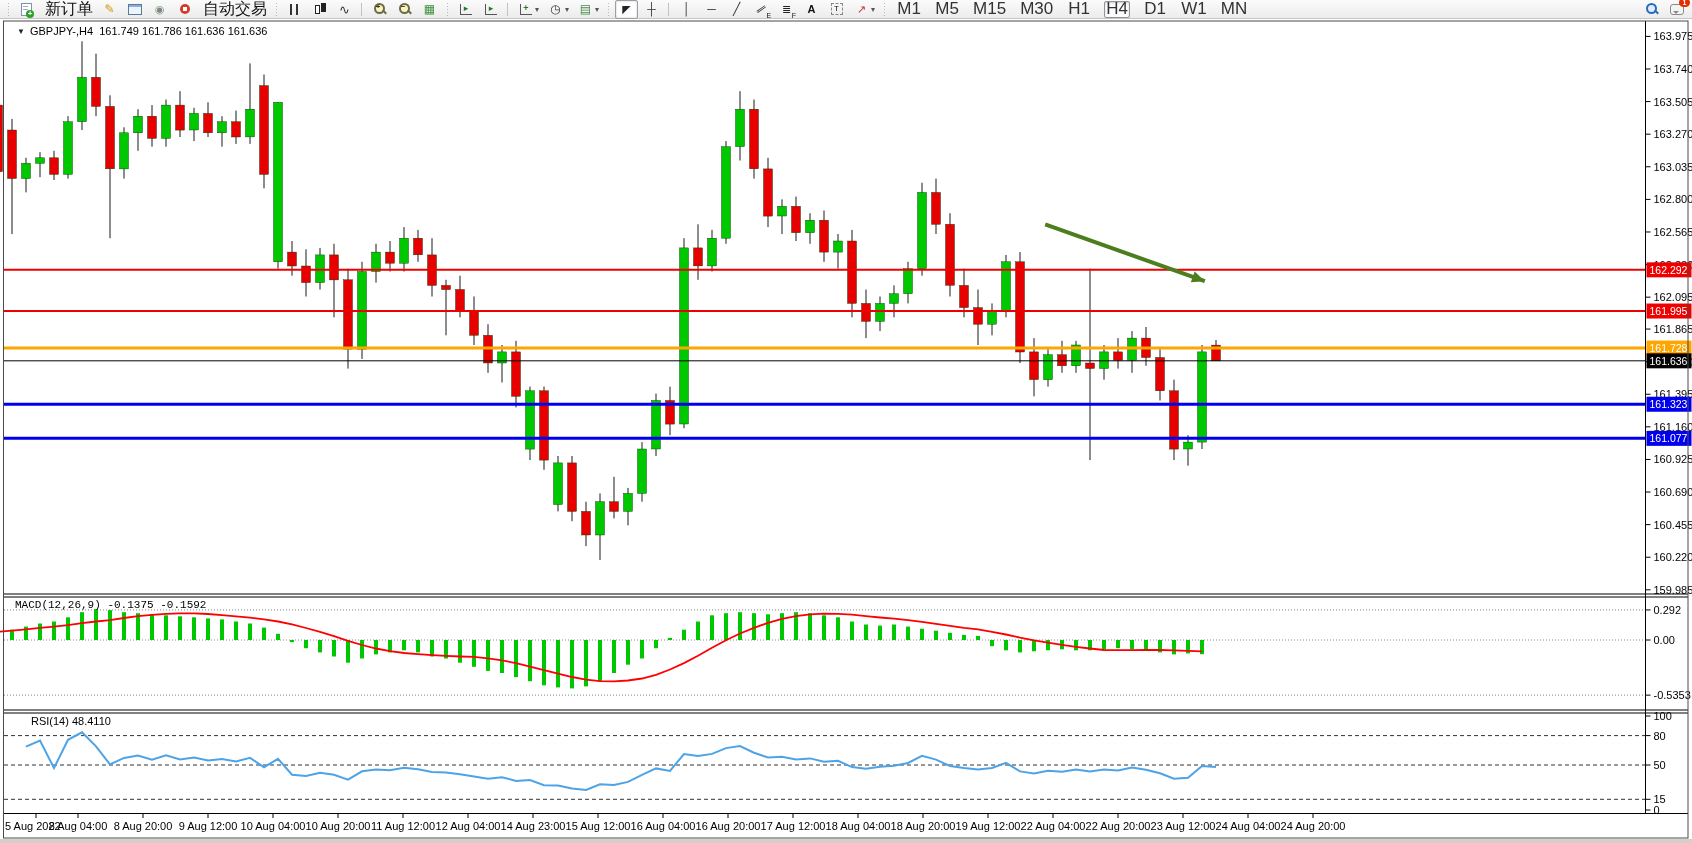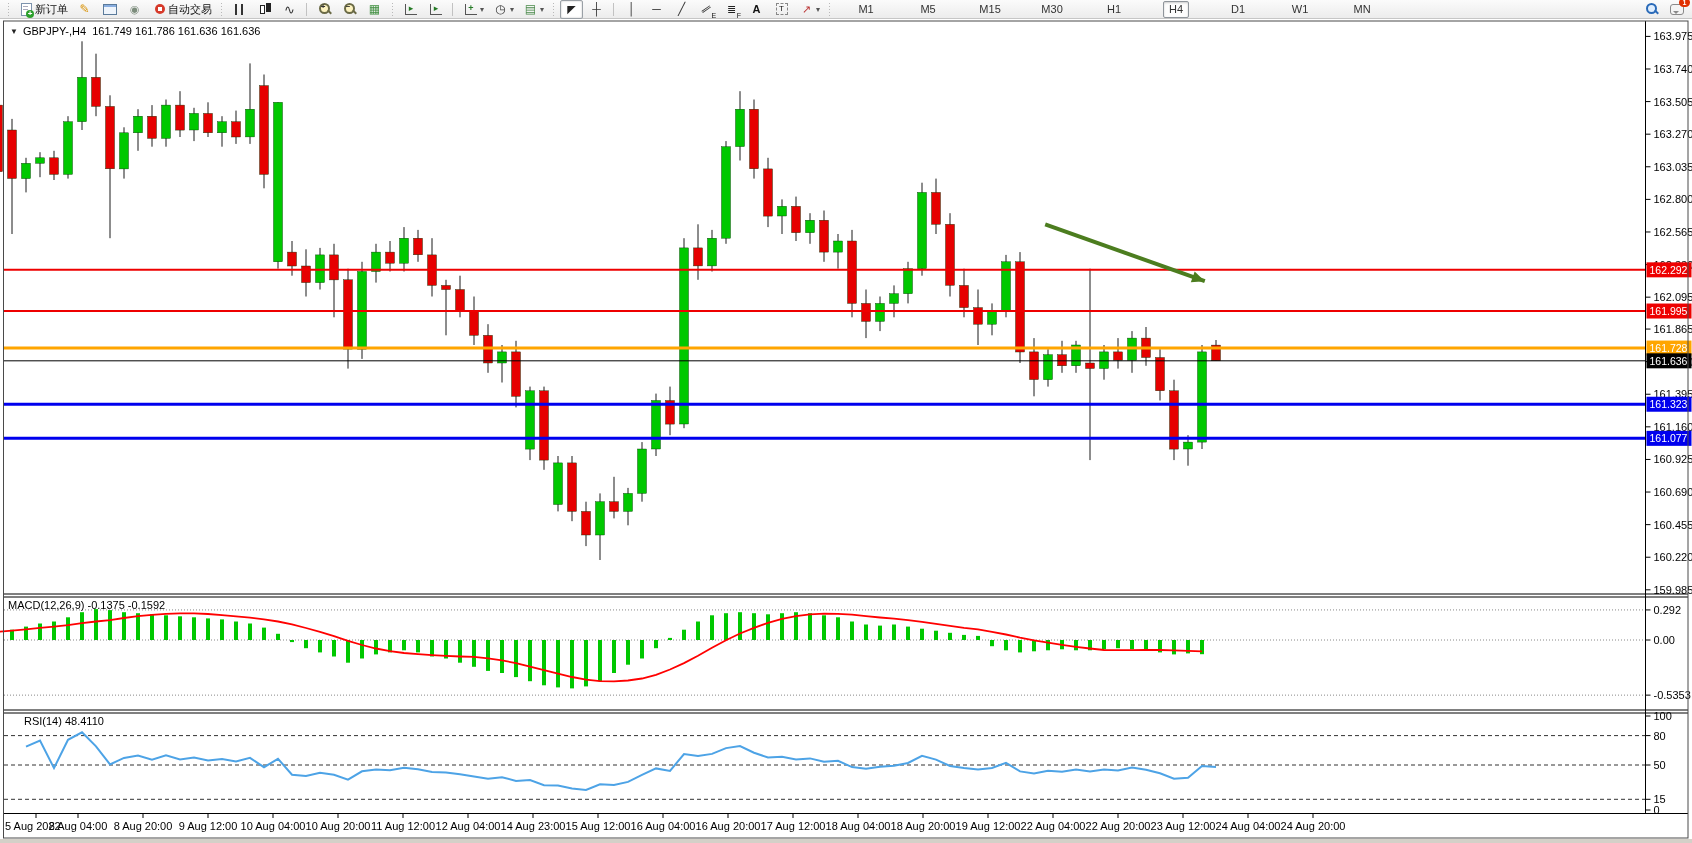--- a/index.html
+++ b/index.html
@@ -5,23 +5,23 @@
   html,body{margin:0;padding:0;background:#fff;width:1692px;height:843px;overflow:hidden;
     font-family:"Liberation Sans",sans-serif;-webkit-font-smoothing:antialiased;}
   #app{position:relative;width:1692px;height:843px;background:#fff;}
   
   #toolbar{position:absolute;left:0;top:0;width:1692px;height:19px;
     background:linear-gradient(#fbfbfb,#ececec);border-bottom:1px solid #c6c6c6;
     display:flex;align-items:center;padding:0 3px;box-sizing:border-box;font-size:11px;color:#222;}
   .tb-btn{height:17px;display:inline-flex;align-items:center;justify-content:center;
     padding:0 2px;margin:0 1px;border:1px solid transparent;border-radius:2px;cursor:default;white-space:nowrap;}
   .tb-btn.active{background:#fff;border:1px solid #9aa0a6;box-shadow:inset 0 0 2px #bbb;}
-  .tb-label{margin-left:0;font-size:11px;color:#111;}
+  .tb-label{margin-left:10px;font-size:16px;color:#111;}
   .tb-tf{height:15px;min-width:24px;display:inline-flex;align-items:center;justify-content:center;
-    margin:0 18px;font-size:11px;color:#333;border:1px solid transparent;border-radius:2px;}
+    margin:0 6px;font-size:17px;color:#333;border:1px solid transparent;border-radius:2px;}
   .tb-tf.active{background:#fdfdfd;border:1px solid #8f959b;box-shadow:inset 0 1px 2px #ccc;}
   .tb-sep{width:1px;height:13px;border-left:1px solid #c2c2c2;margin:0 4px;}
   .tb-grip{width:5px;height:13px;margin:0 3px;
     background-image:repeating-linear-gradient(180deg,#b9b9b9 0 1px,transparent 1px 3px);
     background-size:1px 100%;background-repeat:no-repeat;background-position:center;}
   .tb-spacer{flex:1;}
   .ic{width:17px;height:15px;display:inline-flex;align-items:center;justify-content:center;
     font-size:11px;line-height:1;position:relative;}
   .ic-doc{width:9px;height:11px;background:#fff;border:1px solid #7d93ad;position:relative;}
   .ic-doc i{position:absolute;left:1px;top:2px;width:5px;border-top:1px solid #aab;}
@@ -61,24 +61,24 @@
     justify-content:center;font-size:8px;color:#111;}
   .ic-arrows-icon{color:#b33;font-size:11px;}
   .drop{font-size:8px;color:#555;margin-left:1px;}
   .ic-chat{width:12px;height:9px;border:1px solid #8a8a8a;border-radius:3px;background:#f4f4f4;position:relative;}
   .ic-chat i{position:absolute;left:2px;bottom:-3px;width:0;height:0;
     border:3px solid transparent;border-top-color:#8a8a8a;}
   .badge{position:absolute;right:-5px;top:-4px;min-width:9px;height:9px;border-radius:5px;
     background:#e03000;color:#fff;font:bold 7px/9px "Liberation Sans",sans-serif;text-align:center;padding:0 1px;}
   
   #chart-svg{position:absolute;left:0;top:20px;}
-  .ovl{position:absolute;font-size:11px;color:#000;z-index:5;white-space:pre;}
+  .ovl{position:absolute;font-size:11px;color:#000;z-index:5;white-space:pre;margin-left:7px;}
   #chart-title{left:10px;top:25px;}
   #chart-title .tri{display:inline-block;font-size:8px;color:#222;margin-right:5px;vertical-align:1px;}
-  #macd-label{left:8px;top:599px;}
+  #macd-label{left:8px;top:599px;font-family:Liberation Mono, monospace;}
   #rsi-label{left:24px;top:715px;}
   #bottom-strip{position:absolute;left:0;top:839px;width:1692px;height:4px;background:#d4d0c8;}
 </style>
 </head>
 <body>
 
 <div id="app">
   <div id="toolbar">
       <span class="tb-grip"></span>
       <span class="tb-btn">

